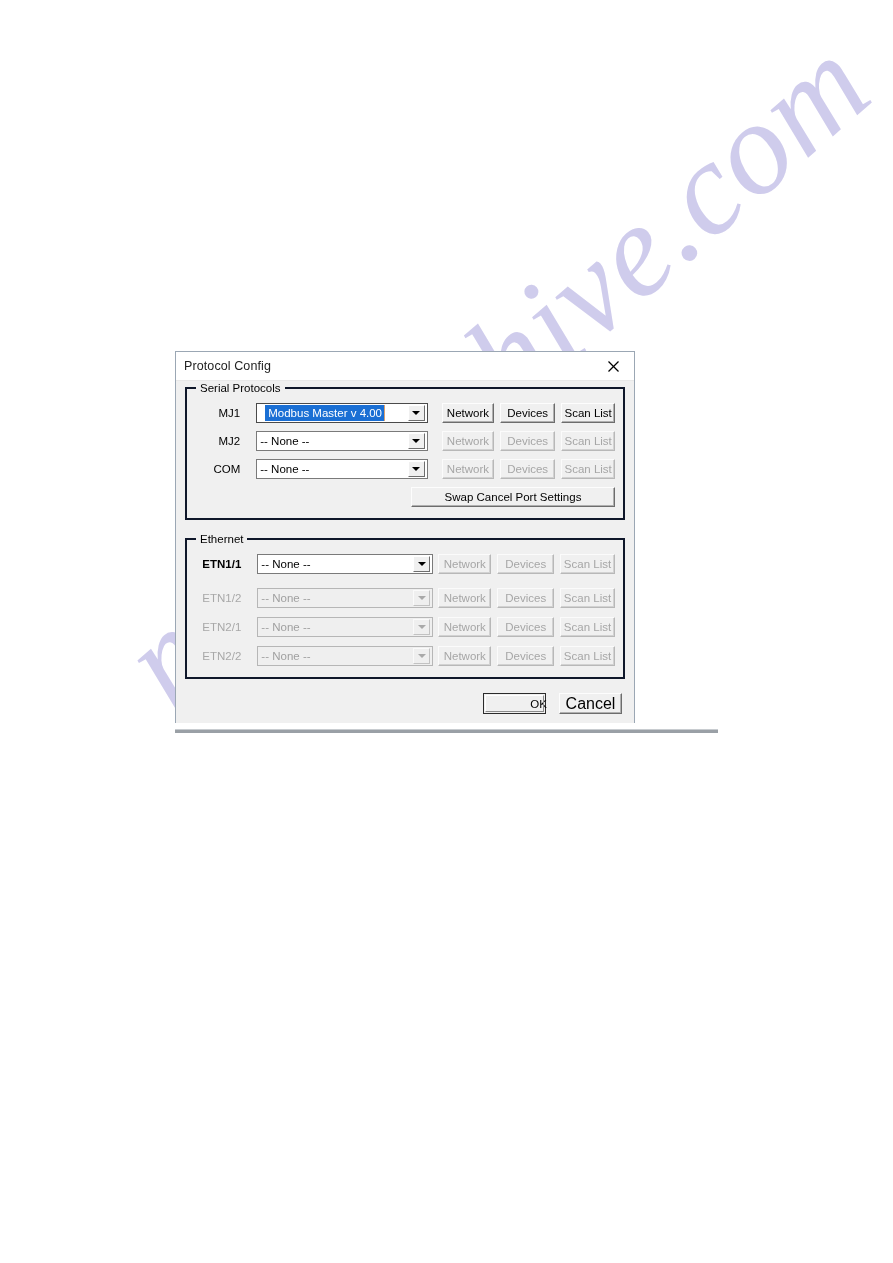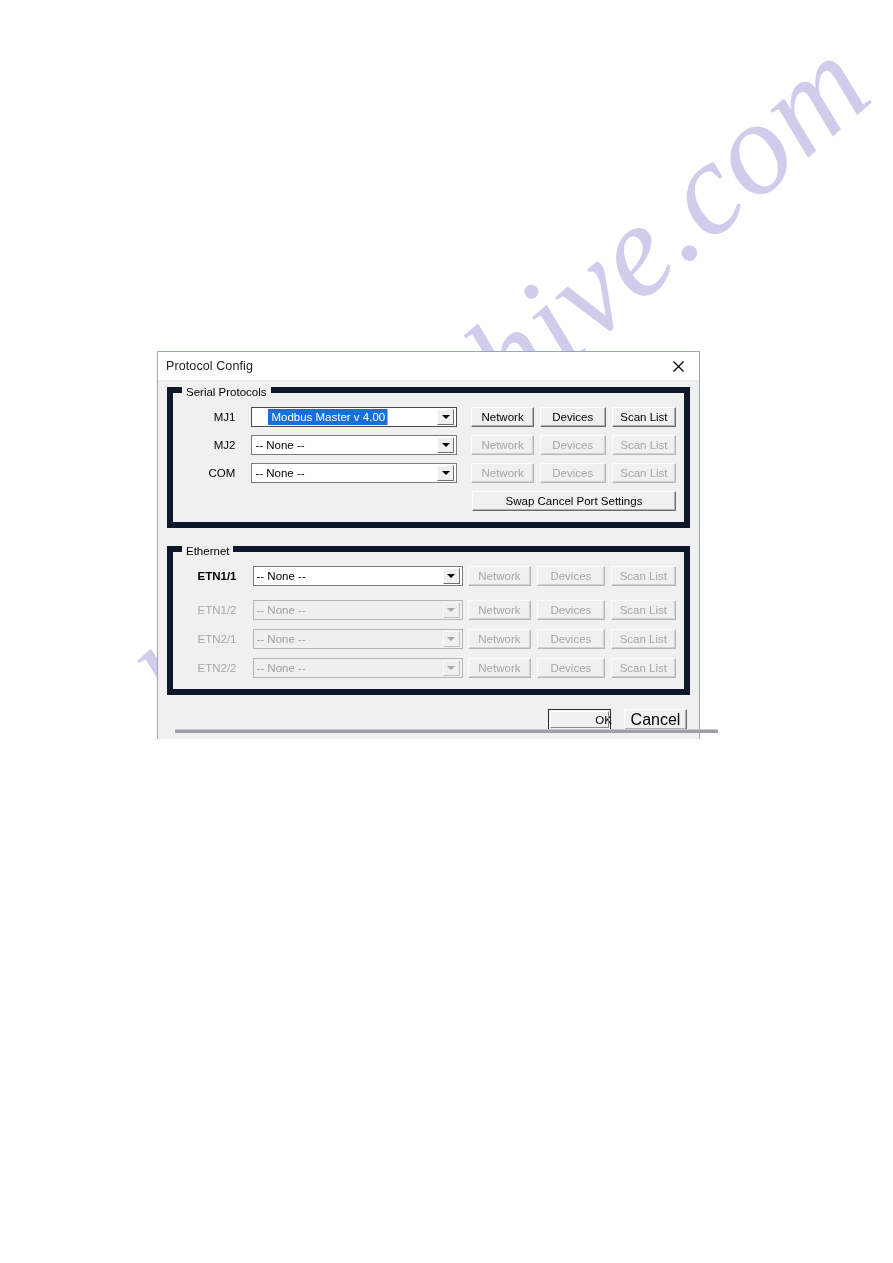--- a/index.html
+++ b/index.html
@@ -39,23 +39,23 @@
     left: 92px;
     top: 620px;
     font-size: 132px;
     transform: rotate(-41deg);
     transform-origin: 0 0;
   }
 
   
   #dialog {
     position: absolute;
-    left: 157px;
+    left: 175px;
     top: 351px;
-    width: 543px;
+    width: 460px;
     z-index: 10;
     background: #f0f0f0;
     border: 1px solid #9ba7b4;
     border-bottom: none;
     box-sizing: border-box;
     font-size: 11px;
     color: #000;
   }
   #dialog-bottom-edge {
     position: absolute;
@@ -98,21 +98,21 @@
   .close-btn svg { display: block; }
 
   .dialog-body {
     padding: 6px 9px 9px 9px;
     background: #f0f0f0;
   }
 
   
   .groupbox {
     position: relative;
-    border: 6px solid #0f172a;
+    border: 2px solid #0f172a;
     margin-bottom: 12px;
     padding: 13px 8px 10px 8px;
     background: transparent;
   }
   .groupbox-title {
     position: absolute;
     top: -7px;
     left: 9px;
     background: #f0f0f0;
     padding: 0 4px;
@@ -168,21 +168,21 @@
     color: #000;
     line-height: 18px;
   }
   .combo.disabled .combo-value { color: #a0a0a0; }
   .combo-value.selected-text {
     background: #1a6fd4;
     color: #ffffff;
     display: inline-block;
     flex: 0 0 auto;
     padding: 1px 2px 1px 3px;
-    margin: 16px;
+    margin: 8px;
     border-right: 1px solid #d8a070;
     line-height: 14px;
   }
   .combo.focused { border: 1px solid #4a4a4a; }
   .combo-arrow {
     width: 17px;
     height: 16px;
     margin-right: 2px;
     box-sizing: border-box;
     background: #f0f0f0;

